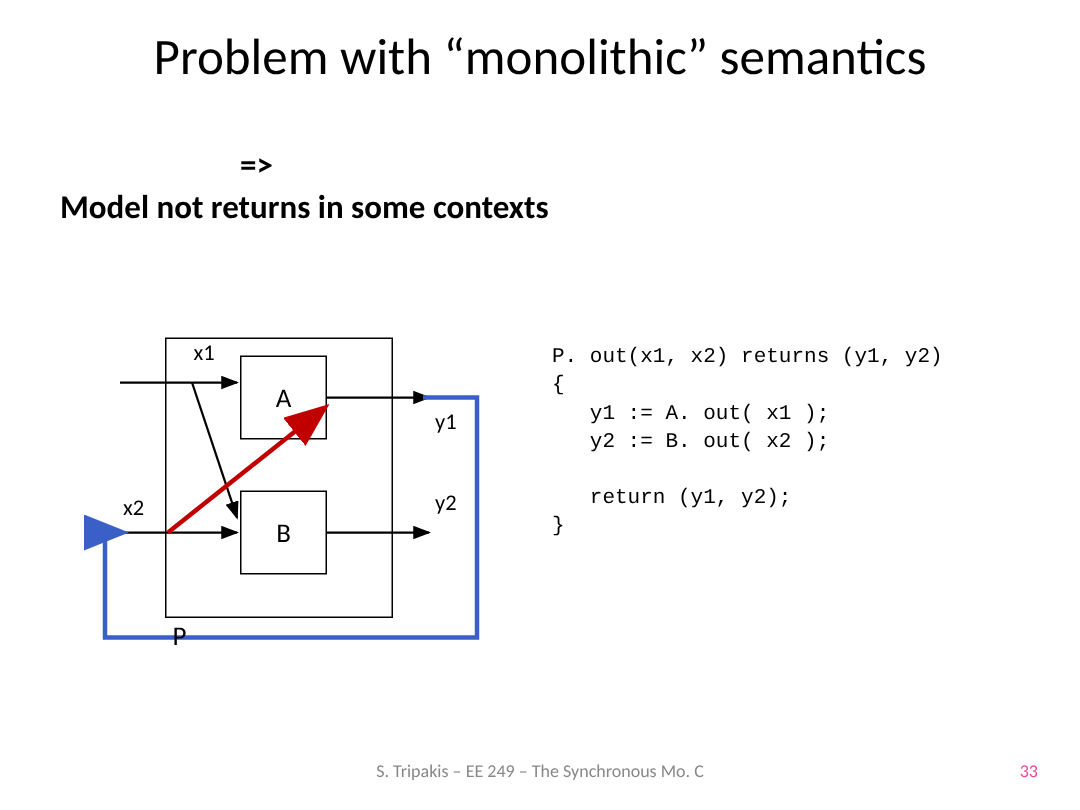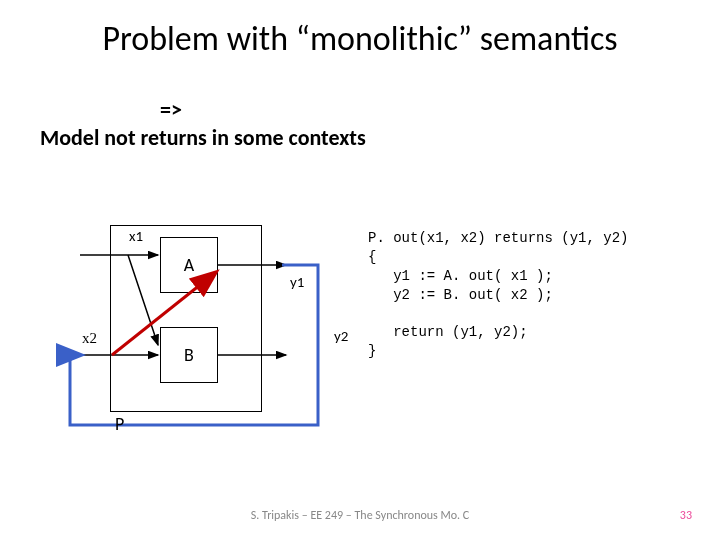--- a/index.html
+++ b/index.html
@@ -66,23 +66,23 @@
     font-size: 18px;
     background: #fff;
   }
   .block-a { top: 22px; left: 100px; }
   .block-b { top: 112px; left: 100px; }
   .port-label {
     position: absolute;
     font-size: 15px;
   }
   .lx1 { top: 12px; left: 22px; margin-left: 47px; }
-  .lx2 { top: 115px; left: 22px; font-family: Liberation Serif, serif; }
+  .lx2 { top: 115px; left: 22px; }
   .ly1 { top: 32px; left: 230px; margin-top: 26px; }
-  .ly2 { top: 112px; left: 230px; margin-left: 44px; }
+  .ly2 { top: 112px; left: 230px; }
   .p-label { top: 198px; left: 55px; font-size: 18px; }
   
   .code {
     position: absolute;
     top: 229px;
     left: 368px;
     font-family: "Courier New", monospace;
     font-size: 14px;
     line-height: 1.35;
     white-space: pre;

